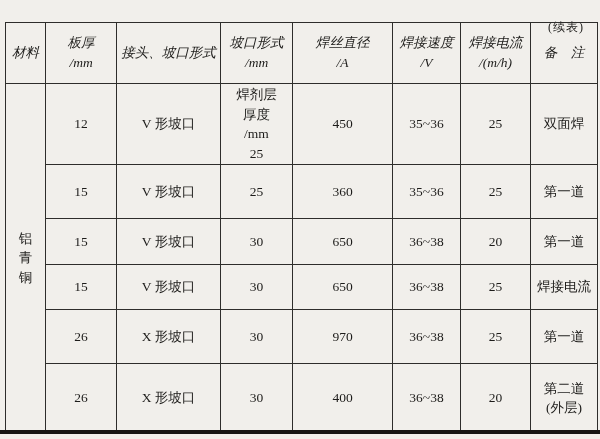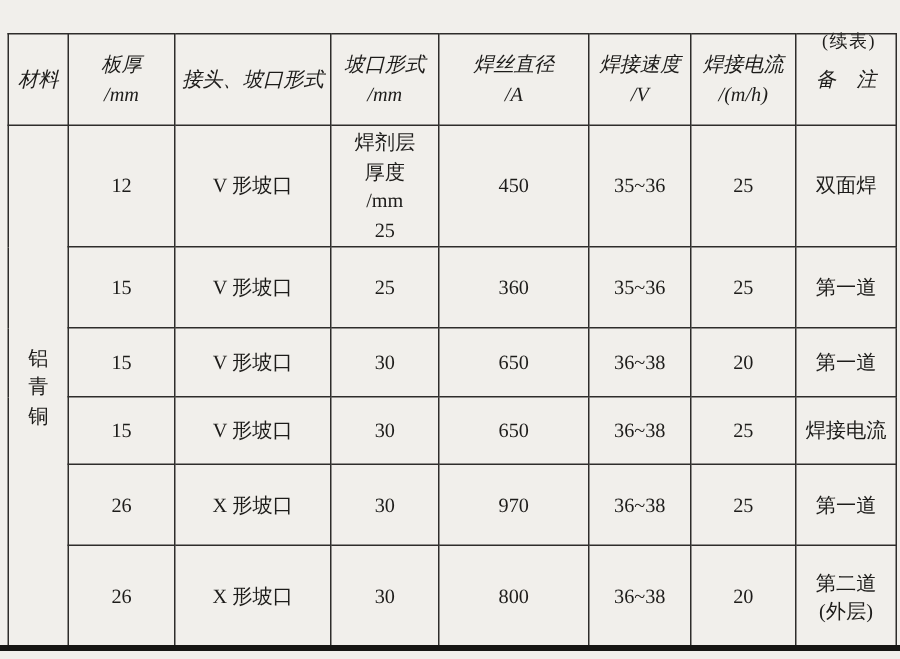--- a/index.html
+++ b/index.html
@@ -147,21 +147,21 @@
       <td>30</td>
       <td>970</td>
       <td>36~38</td>
       <td>25</td>
       <td>第一道</td>
     </tr>
     <tr class="row-6">
       <td>26</td>
       <td>X 形坡口</td>
       <td>30</td>
-      <td>800</td>
+      <td>400</td>
       <td>36~38</td>
       <td>20</td>
       <td>第二道
 (外层)</td>
     </tr>
   </tbody>
 </table>
 
 <div class="bottom-rule"></div>
 

